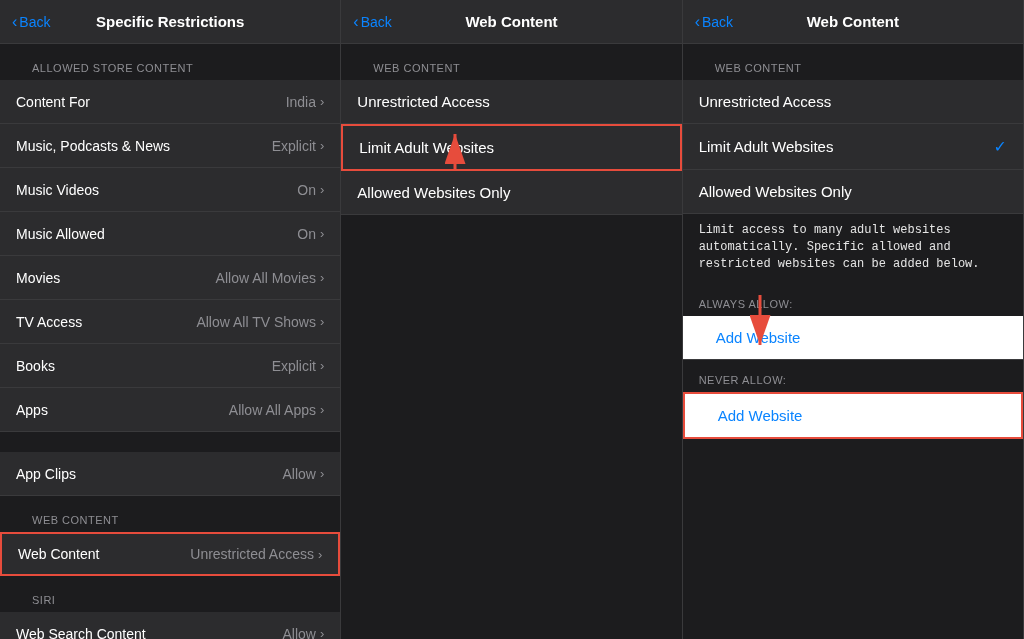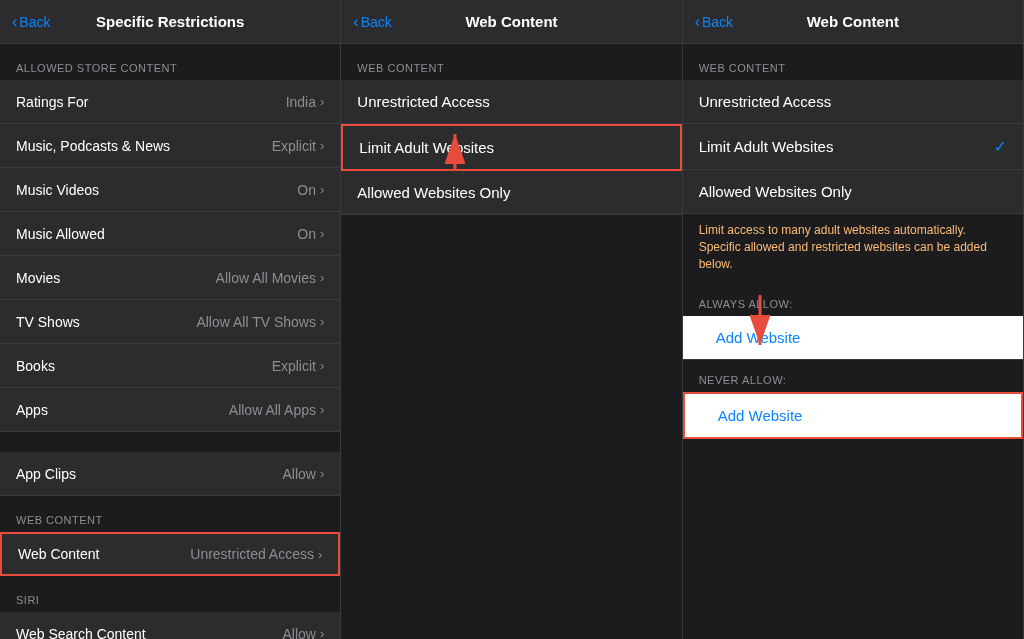--- a/index.html
+++ b/index.html
@@ -53,21 +53,21 @@
       font-weight: 600;
       color: #fff;
     }
 
     
     .section-label {
       font-size: 11px;
       color: #8e8e93;
       text-transform: uppercase;
       letter-spacing: 0.5px;
-      padding: 18px 16px 6px 16px;
+      padding: 18px 16px 6px 32px;
     }
 
     
     .list-row {
       display: flex;
       align-items: center;
       justify-content: space-between;
       padding: 11px 16px;
       background: #2c2c2e;
       border-bottom: 1px solid #3a3a3c;
@@ -117,23 +117,24 @@
       font-size: 16px;
     }
 
     .limit-adult-box {
       border: 2px solid #e74c3c;
     }
 
     
     .desc-text {
       font-size: 12px;
-      color: #fdba74;
+      color: #e5e5e5;
       padding: 8px 16px 12px 16px;
       line-height: 1.4;
+      font-family: Liberation Mono, monospace;
     }
 
     
     .always-never-label {
       font-size: 11px;
       color: #8e8e93;
       text-transform: uppercase;
       letter-spacing: 0.5px;
       padding: 14px 16px 6px 16px;
     }
@@ -183,41 +184,41 @@
     <div class="back-btn">
       <span class="back-chevron">‹</span>
       <span>Back</span>
     </div>
     <span class="panel-title">Specific Restrictions</span>
   </div>
   <div class="panel-content">
     <div class="section-label">ALLOWED STORE CONTENT</div>
 
     <div class="list-row">
-      <span class="row-label">Ratings For</span>
+      <span class="row-label">Content For</span>
       <span class="row-value">India <span class="chevron-right">›</span></span>
     </div>
     <div class="list-row">
       <span class="row-label">Music, Podcasts &amp; News</span>
       <span class="row-value">Explicit <span class="chevron-right">›</span></span>
     </div>
     <div class="list-row">
       <span class="row-label">Music Videos</span>
       <span class="row-value">On <span class="chevron-right">›</span></span>
     </div>
     <div class="list-row">
       <span class="row-label">Music Allowed</span>
       <span class="row-value">On <span class="chevron-right">›</span></span>
     </div>
     <div class="list-row">
       <span class="row-label">Movies</span>
       <span class="row-value">Allow All Movies <span class="chevron-right">›</span></span>
     </div>
     <div class="list-row">
-      <span class="row-label">TV Shows</span>
+      <span class="row-label">TV Access</span>
       <span class="row-value">Allow All TV Shows <span class="chevron-right">›</span></span>
     </div>
     <div class="list-row">
       <span class="row-label">Books</span>
       <span class="row-value">Explicit <span class="chevron-right">›</span></span>
     </div>
     <div class="list-row">
       <span class="row-label">Apps</span>
       <span class="row-value">Allow All Apps <span class="chevron-right">›</span></span>
     </div>

